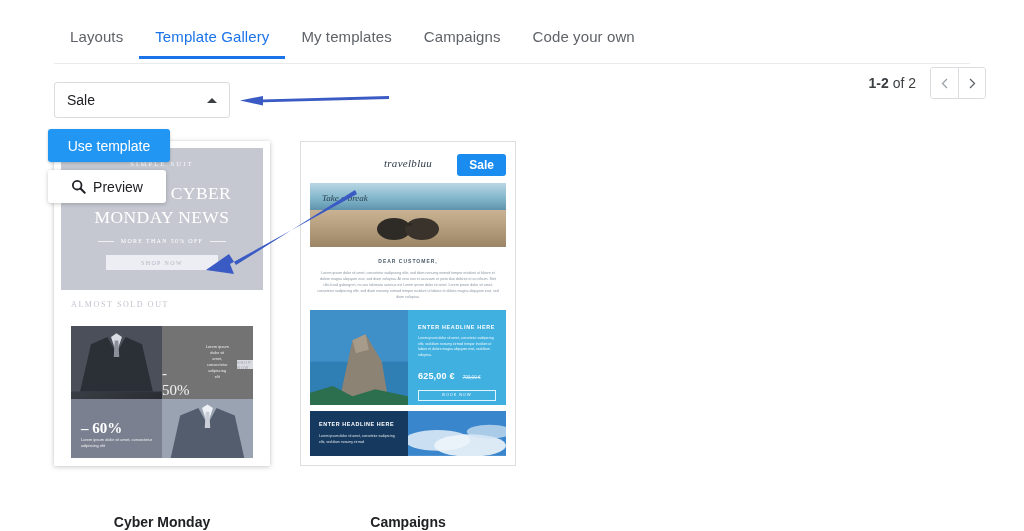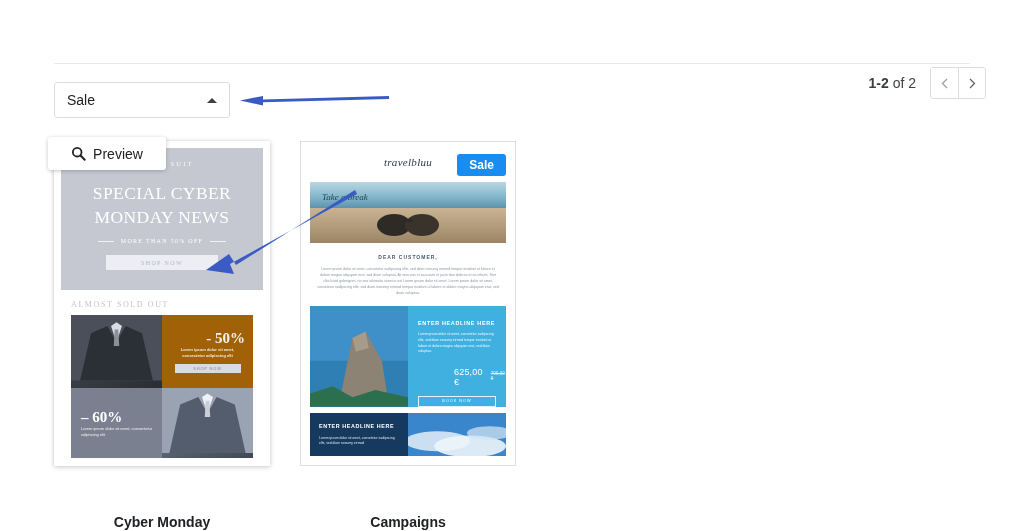--- a/index.html
+++ b/index.html
@@ -94,29 +94,29 @@
   .cm-sub::before, .cm-sub::after {
     content: ""; width: 16px; height: 1px; background: rgba(255,255,255,.75);
   }
   .cm-shopnow {
     margin-top: 11px; width: 112px; height: 15px; background: #eceef3;
     display: flex; align-items: center; justify-content: center;
     font-family: "Liberation Serif", serif; font-size: 6px; letter-spacing: 1.4px; color: #b4b7c2;
   }
   .cm-almost {
     font-family: "Liberation Serif", serif; font-size: 8px; letter-spacing: 1.6px;
-    color: #c3c5cd; padding: 10px 0 6px 10px;
+    color: #c3c5cd; padding: 10px 0 17px 10px;
   }
   .cm-grid {
     margin: 0 10px; height: 145px; display: grid;
     grid-template-columns: 1fr 1fr; grid-template-rows: 1fr 1fr; gap: 0;
   }
   .cm-cell { position: relative; overflow: hidden; }
   .cm-cell.p1 { background: linear-gradient(150deg,#6f7580 0%,#3c4048 45%,#2a2d33 100%); }
-  .cm-cell.t1 { background: #a16207; display: flex; flex-direction: column; justify-content: center; align-items: center; font-weight: bold; }
+  .cm-cell.t1 { background: #737373; display: flex; flex-direction: row; justify-content: center; align-items: center; }
   .cm-cell.t2 { background: #7b8090; display: flex; flex-direction: column; justify-content: center; align-items: flex-start; padding-left: 10px; }
   .cm-cell.p2 { background: linear-gradient(160deg,#9aa3b2 0%,#5e6776 55%,#3f4753 100%); }
   .cm-pct-lite {
     font-family: "Liberation Serif", serif; font-size: 15px; color: #ffffff; opacity:.9;
     align-self: flex-end; margin-right: 8px;
   }
   .cm-lorem-sm {
     font-size: 4px; line-height: 6px; color: #fff; opacity: .85; text-align: center; padding: 0 8px;
   }
   .cm-lorem-left { font-size: 4px; line-height: 6px; color: #fff; opacity: .9; }
@@ -156,21 +156,21 @@
     font-size: 3.6px; line-height: 6px; color: #8a96a3; text-align: center;
     padding: 6px 16px 0 16px;
   }
   .tv-split { margin: 10px 9px 0 9px; height: 110px; display: flex; }
   .tv-img-left { width: 50%; position: relative; overflow: hidden;
     background: linear-gradient(180deg,#2f7fc4 0%,#5aa6d8 38%,#7fc4c0 62%,#2f6f9a 100%); }
   .tv-blue { width: 50%; background: #3fb0e0; padding: 14px 10px 0 10px; color:#fff; }
   .tv-headline { font-size: 5.4px; font-weight: 700; letter-spacing: .7px; }
   .tv-blue-body { font-size: 3.4px; line-height: 5.6px; margin-top: 6px; opacity: .92; }
   .tv-price-row { display: flex; align-items: baseline; gap: 8px; margin-top: 12px; }
-  .tv-price { font-size: 9px; font-weight: 400; letter-spacing: .2px; margin-left: 36px; }
+  .tv-price { font-size: 9px; font-weight: 700; letter-spacing: .2px; }
   .tv-price-old { font-size: 4.6px; text-decoration: line-through; opacity: .8; }
   .tv-book {
     margin-top: 9px; height: 11px; border: 1px solid rgba(255,255,255,.85);
     display:flex; align-items:center; justify-content:center;
     font-size: 3.8px; letter-spacing: 1px;
   }
   .tv-bottom { margin: 6px 9px 9px 9px; height: 52px; display: flex; }
   .tv-navy { width: 50%; background: #163a5f; padding: 10px 9px 0 9px; color: #fff; }
   .tv-navy-h { font-size: 5.4px; font-weight: 600; letter-spacing: .6px; }
   .tv-navy-b { font-size: 3.4px; line-height: 5.4px; margin-top: 7px; opacity: .85; }
@@ -194,20 +194,27 @@
 
   
   .annot { position: absolute; left: 0; top: 0; width: 1024px; height: 531px;
            pointer-events: none; z-index: 50; }
 </style>
 </head>
 <body>
 
 <div class="page">
 
+  <div class="tabbar">
+    <button class="tab">Layouts</button>
+    <button class="tab active">Template Gallery</button>
+    <button class="tab">My templates</button>
+    <button class="tab">Campaigns</button>
+    <button class="tab">Code your own</button>
+  </div>
   <div class="tabline"></div>
 
   <div class="dropdown">
     <span class="dropdown-value">Sale</span>
     <span class="caret-up"></span>
   </div>
 
   <div class="pager">
     <span class="pager-label"><b>1-2</b> <span>of 2</span></span>
     <div class="pager-btns">
@@ -325,20 +332,21 @@
             </div>
           </div>
         </div>
       </div>
       <div class="card-title">Campaigns</div>
     </div>
 
   </div>
 
   <div class="overlay">
+    <button class="btn-use">Use template</button>
     <button class="btn-preview">
       <svg width="15" height="15" viewBox="0 0 16 16">
         <circle cx="6.6" cy="6.6" r="4.6" fill="none" stroke="#202124" stroke-width="1.9"></circle>
         <line x1="10.2" y1="10.2" x2="14.6" y2="14.6" stroke="#202124" stroke-width="2.1" stroke-linecap="round"></line>
       </svg>
       <span>Preview</span>
     </button>
   </div>
 
   <svg class="annot">

